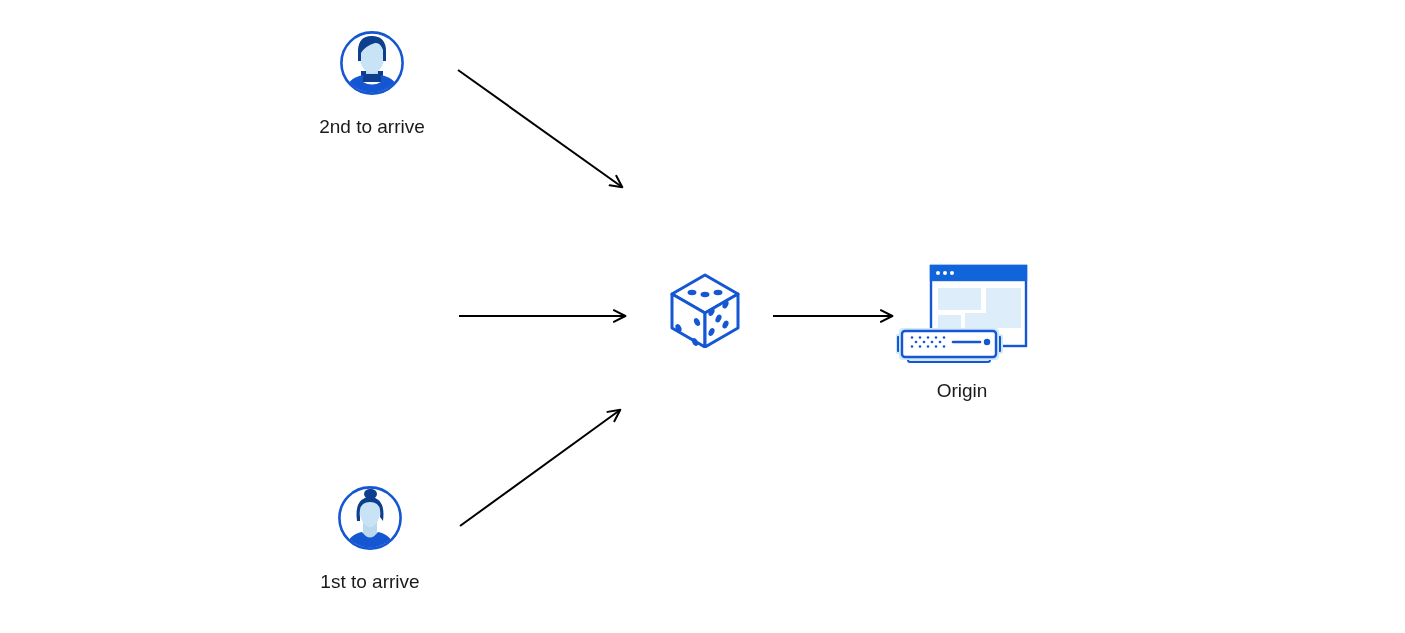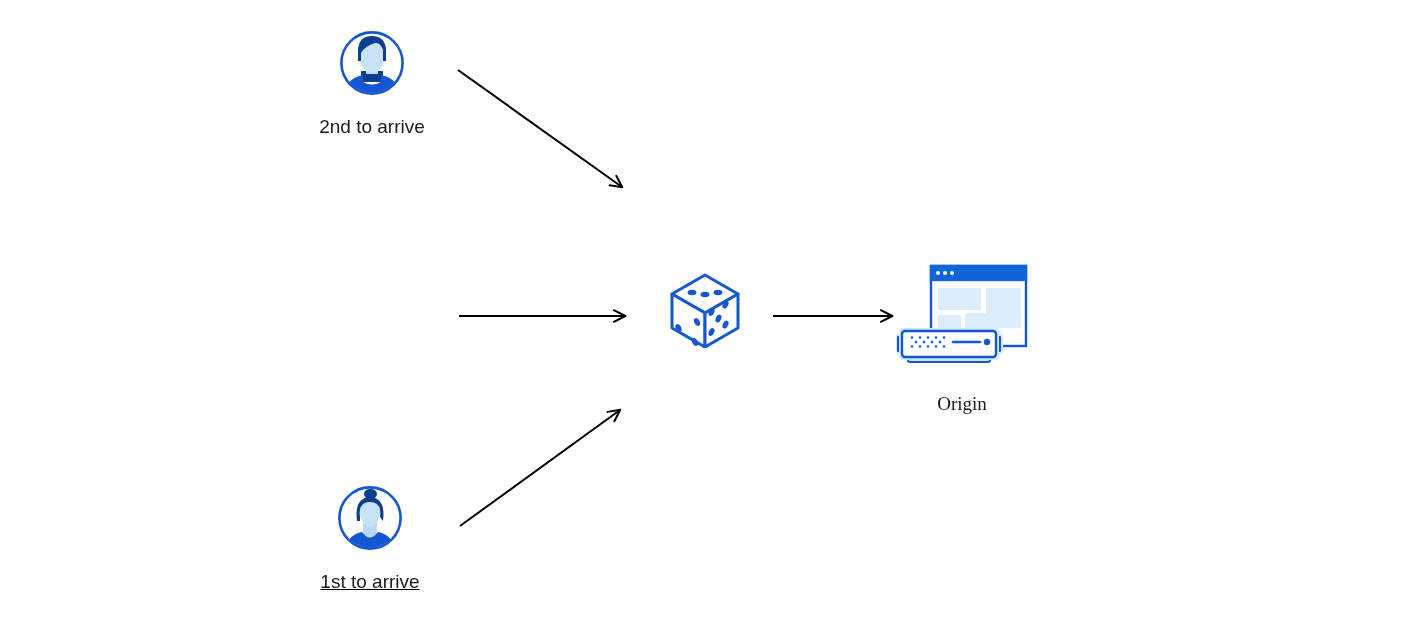--- a/index.html
+++ b/index.html
@@ -52,21 +52,21 @@
         <rect x="27" y="33" width="12" height="11" fill="#b9d9ef"></rect>
         <path d="M5,66 Q7,48 24,45 L24,52 Q33,57 42,52 L42,45 Q59,48 61,66 Z" fill="#1557d2"></path>
         <path d="M33,12 C41,12 45,19 45,27 C45,36 40,43 33,43 C26,43 21,36 21,27 C21,19 25,12 33,12 Z" fill="#c8e3f6"></path>
         <path d="M19,31 L19,20 Q20,5 34,6 Q47,7 47,21 L47,31 L44,31 L44,20 Q41,12 36,13 Q26,16 22,23 L22,31 Z" fill="#0d3f8e"></path>
       </g>
     </svg>
     <div class="node-label">2nd to arrive</div>
   </div>
 
 
-  <div class="node" style="left:285px; top:485px; width:170px;text-decoration:underline;">
+  <div class="node" style="left:285px; top:485px; width:170px;">
     <svg width="66" height="66" viewBox="0 0 66 66">
       <defs>
           <clipPath id="clipC">
             <circle cx="33" cy="33" r="29.6"></circle>
           </clipPath>
         </defs>
       <circle cx="33" cy="33" r="30.6" fill="#ffffff" stroke="#1557d2" stroke-width="2.6"></circle>
       <g clip-path="url(#clipC)">
         <ellipse cx="33.5" cy="9" rx="6.5" ry="5.2" fill="#0d3f8e"></ellipse>
         <path d="M26,36 L40,36 L40,52 Q33,56 26,52 Z" fill="#b9d9ef"></path>
@@ -138,16 +138,16 @@
           <circle cx="16" cy="82.5" r="1.3"></circle>
             <circle cx="24" cy="82.5" r="1.3"></circle>
             <circle cx="32" cy="82.5" r="1.3"></circle>
             <circle cx="40" cy="82.5" r="1.3"></circle>
             <circle cx="48" cy="82.5" r="1.3"></circle>
         </g>
         <line x1="57" y1="78" x2="84" y2="78" stroke="#1557d2" stroke-width="2.6" stroke-linecap="round"></line>
         <circle cx="91" cy="78" r="3.2" fill="#1557d2"></circle>
       </g>
     </svg>
-    <div class="node-label" style="margin-top:29px;font-family:Liberation Serif, serif;">Origin</div>
+    <div class="node-label" style="margin-top:16px;">Origin</div>
   </div>
 
 </div>
 
 </body></html>

